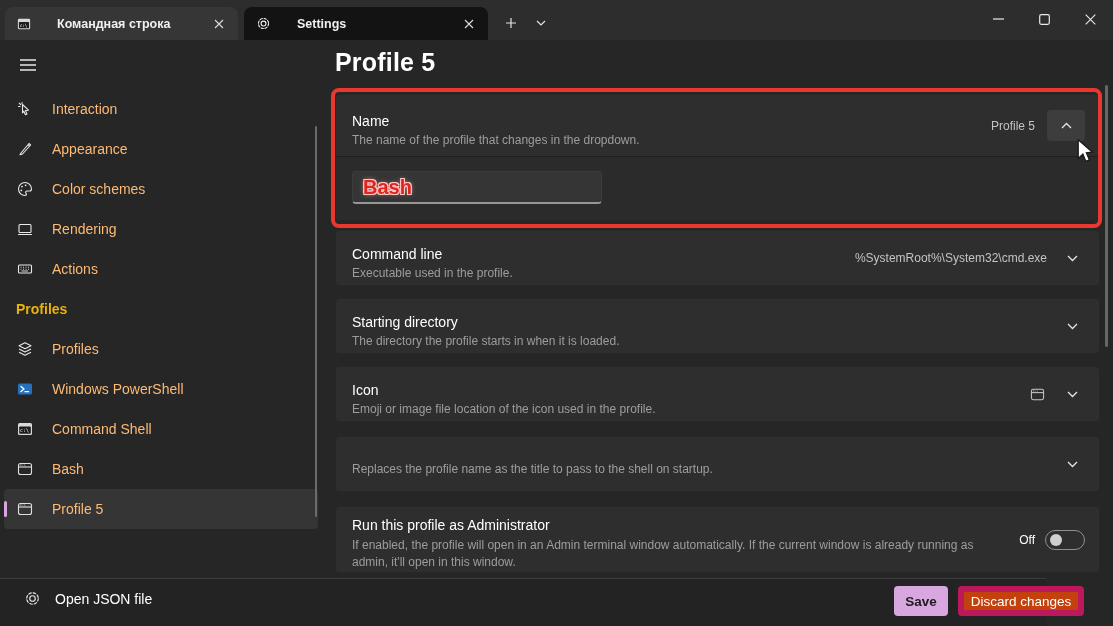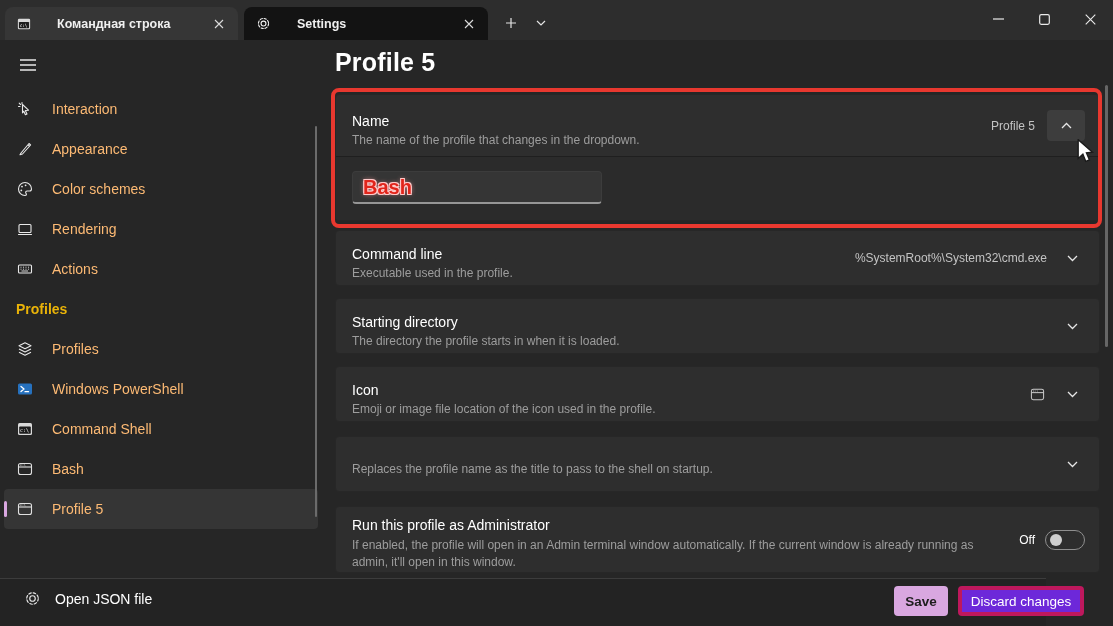--- a/index.html
+++ b/index.html
@@ -61,21 +61,21 @@
   .toggle .knob { position:absolute; left:4px; top:3px; width:12px; height:12px; border-radius:50%; background:#cfcfcf; }
   .mini-term-icon { margin-right:14px; display:flex; }
   .content-scroll { position:absolute; left:1105px; top:85px; width:3px; height:262px; background:#666; border-radius:2px; }
 
   
   .bottombar { position:absolute; top:578px; left:0; width:1046px; height:48px; background:#232323; border-top:1px solid #3c3c3c; }
   .open-json { position:absolute; left:24px; top:11px; display:flex; align-items:center; }
   .open-json .lbl { margin-left:14px; font-size:14px; color:#ffffff; }
   .btn { position:absolute; top:7px; height:30px; border-radius:4px; display:flex; align-items:center; justify-content:center; font-size:13.5px; }
   .btn-save { left:894px; width:54px; color:#1d1d1d; font-weight:bold; }
-  .btn-discard { left:958px; width:126px; background:#6d28d9; color:#ffffff; border:4px solid #be185d; }
+  .btn-discard { left:958px; width:126px; background:#c2410c; color:#ffffff; border:6px solid #be185d; }
 
   .cursor { position:absolute; left:1076px; top:139px; z-index:10; }
   svg { display:block; }
 </style>
 </head>
 <body>
 
 <div class="window">
 
   <div class="titlebar">

